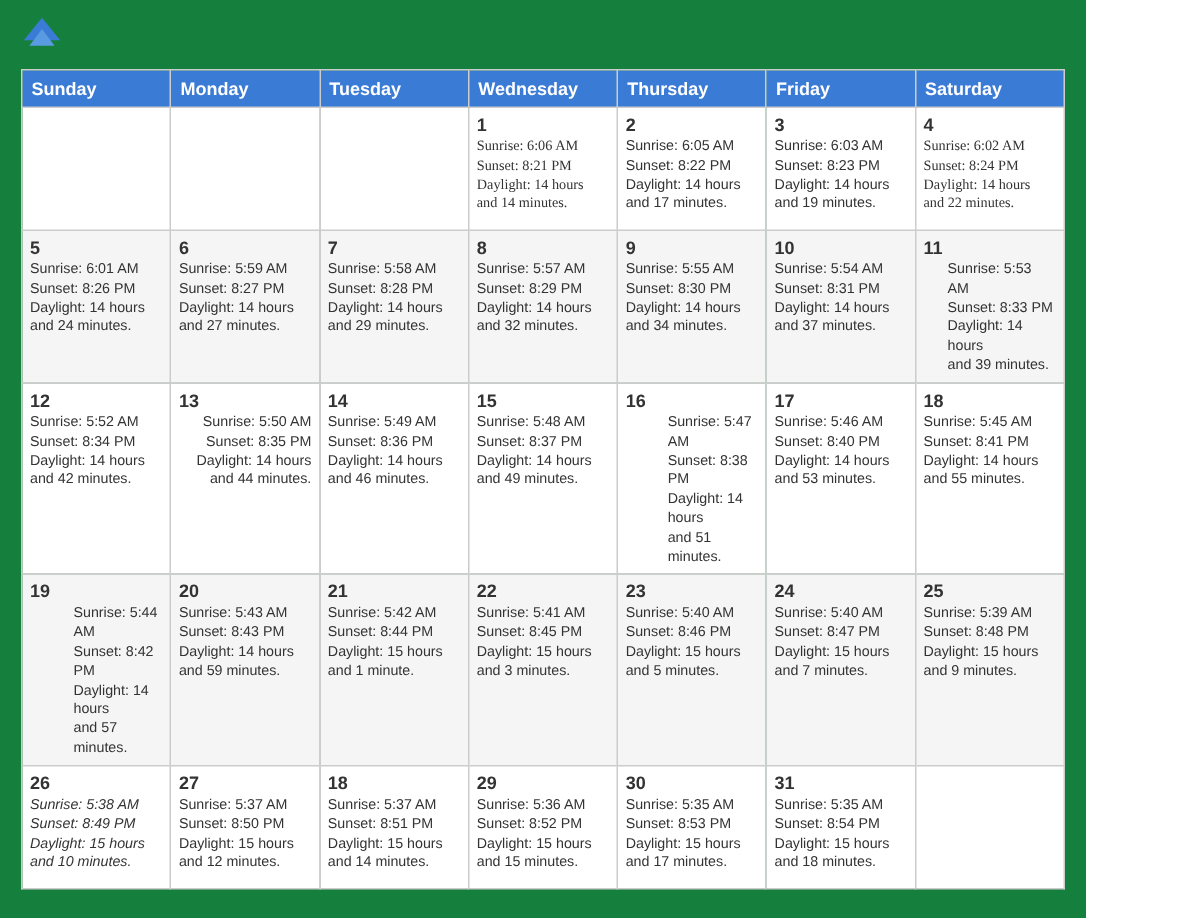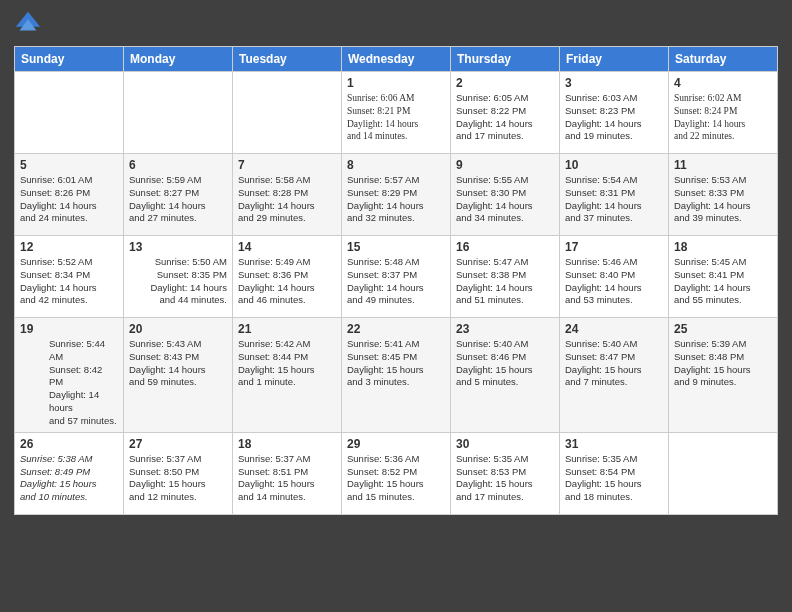--- a/index.html
+++ b/index.html
@@ -4,24 +4,24 @@
   <style>
     * { margin: 0; padding: 0; box-sizing: border-box; }
     body {
       font-family: Arial, sans-serif;
       background: #fff;
       width: 792px;
       height: 612px;
       overflow: hidden;
     }
     .page {
-      width: 792px;
+      width: 724px;
       height: 612px;
       padding: 10px 14px;
-      background: #404040;
+      background: #15803d;
     }
     .header {
       display: flex;
       justify-content: space-between;
       align-items: flex-start;
       margin-bottom: 8px;
     }
     .logo {
       display: flex;
       align-items: center;
@@ -200,21 +200,21 @@
           </td>
           <td>
             <span class="day-number">10</span>
             <div class="day-info" style="white-space: pre-line;">Sunrise: 5:54 AM
 Sunset: 8:31 PM
 Daylight: 14 hours
 and 37 minutes.</div>
           </td>
           <td>
             <span class="day-number">11</span>
-            <div class="day-info" style="white-space: pre-line;">Sunrise: 5:53 AM
+            <div class="day-info" style="white-space: pre-line; margin-left: 16px;">Sunrise: 5:53 AM
 Sunset: 8:33 PM
 Daylight: 14 hours
 and 39 minutes.</div>
           </td>
         </tr>
         <tr>
           <td>
             <span class="day-number">12</span>
             <div class="day-info" style="white-space: pre-line;">Sunrise: 5:52 AM
 Sunset: 8:34 PM
@@ -237,21 +237,21 @@
           </td>
           <td>
             <span class="day-number">15</span>
             <div class="day-info" style="white-space: pre-line;">Sunrise: 5:48 AM
 Sunset: 8:37 PM
 Daylight: 14 hours
 and 49 minutes.</div>
           </td>
           <td>
             <span class="day-number">16</span>
-            <div class="day-info" style="white-space: pre-line;">Sunrise: 5:47 AM
+            <div class="day-info" style="white-space: pre-line; margin-left: 28px;">Sunrise: 5:47 AM
 Sunset: 8:38 PM
 Daylight: 14 hours
 and 51 minutes.</div>
           </td>
           <td>
             <span class="day-number">17</span>
             <div class="day-info" style="white-space: pre-line;">Sunrise: 5:46 AM
 Sunset: 8:40 PM
 Daylight: 14 hours
 and 53 minutes.</div>

